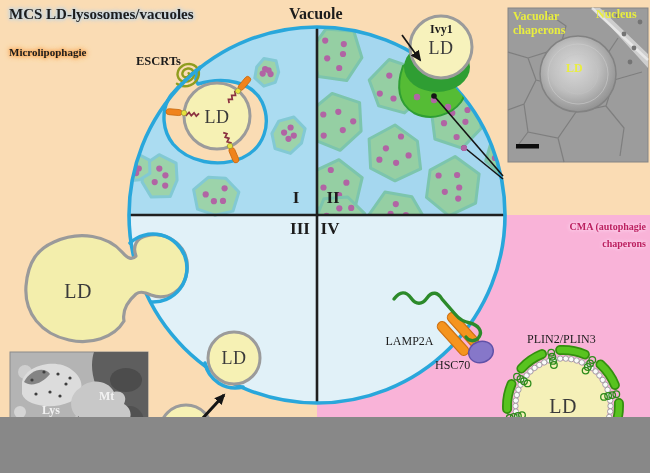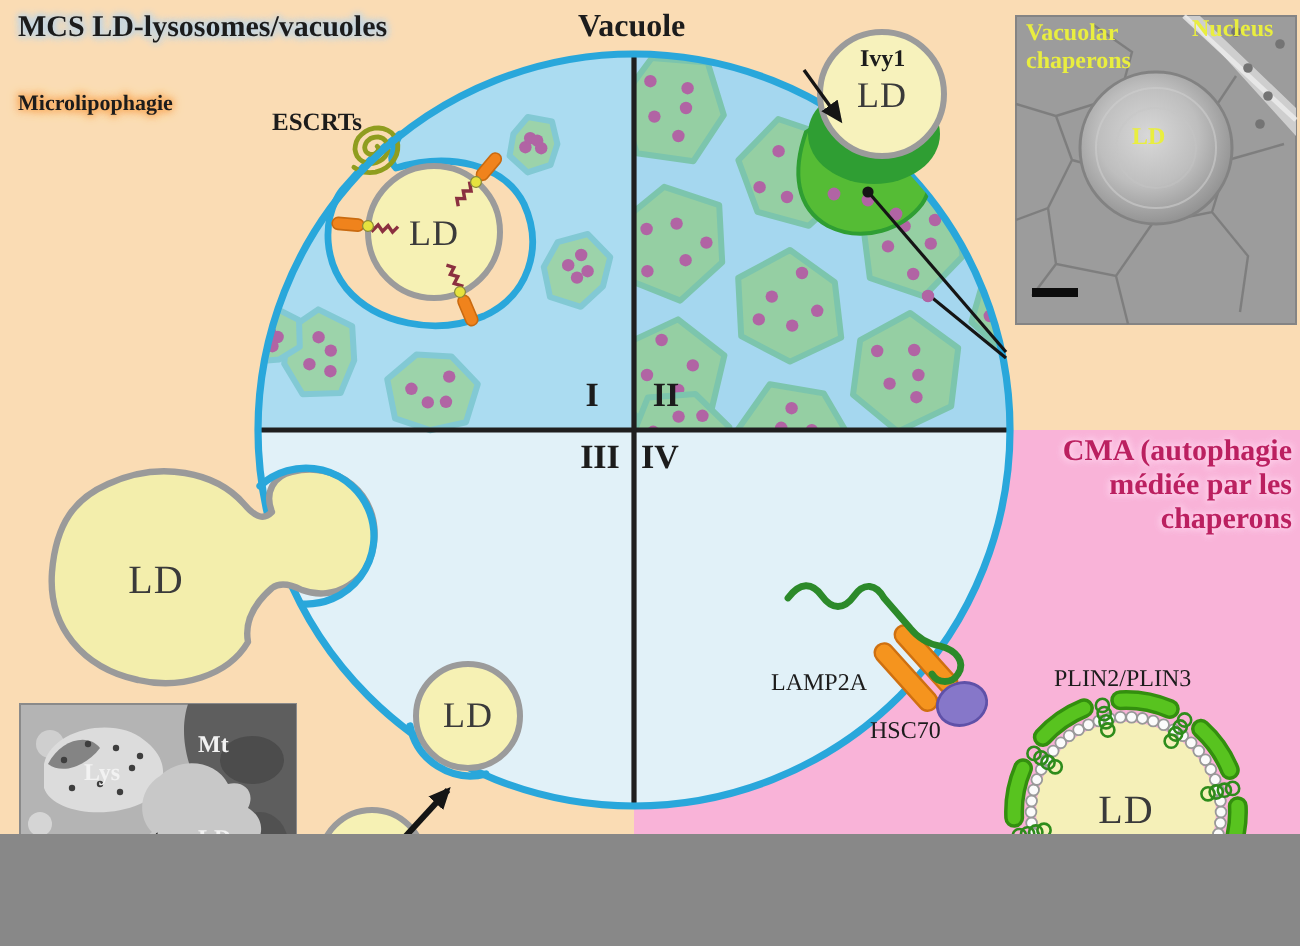--- a/index.html
+++ b/index.html
@@ -7,24 +7,24 @@
          font-family:Liberation Serif, serif;}
   #pink-zone{position:absolute;left:317px;top:215px;width:333px;height:258px;background:#f9b3d8;}
   svg.art{position:absolute;left:0;top:0;z-index:2;}
   .lbl{position:absolute;z-index:3;font-size:12px;color:#1c1c1c;white-space:nowrap;line-height:1.15;}
   .bold{font-weight:700;}
   .title-glow{font-size:15px;font-weight:700;text-shadow:0 0 3px #c3d6e4,0 0 3px #c3d6e4,0 0 5px #c3d6e4,0 0 6px #c3d6e4;}
   .orange-glow{font-size:11px;font-weight:700;text-shadow:0 0 3px #f9ae62,0 0 3px #f9ae62,0 0 5px #f9ae62,0 0 6px #f9ae62;}
   .organelle{font-size:16px;font-weight:700;}
   .roman{font-size:17px;font-weight:700;text-align:center;}
   .ld-label{font-size:18px;color:#3a3a3a;font-weight:500;letter-spacing:.5px;transform:translate(-50%,-50%);}
-  .cma-text{right:4px;top:218px;text-align:right;font-size:15px;font-weight:700;color:#bb2060;line-height:17px;
+  .cma-text{right:4px;top:218px;text-align:right;font-size:10px;font-weight:700;color:#bb2060;line-height:17px;
             text-shadow:0 0 2px #ffc9e6,0 0 4px #ffc9e6,0 0 5px #ffc9e6,-1px 1px 3px #ffc9e6,1px -1px 3px #ffc9e6;}
   .em-yellow{color:#e9ee3f;font-weight:700;line-height:14px;}
-  .em-white{color:#f2f2f2;font-weight:700;}
+  .em-white{color:#f2f2f2;font-weight:700;margin-top:24px;}
   sub{font-size:9px;}
 </style>
 </head>
 <body>
 
 <div id="stage">
   <div id="pink-zone"></div>
 
   <svg class="art" width="650" height="473" viewBox="0 0 650 473">
     <defs>
@@ -385,21 +385,20 @@
   <div class="lbl bold" style="left:136px;top:54px;font-size:12.5px;">ESCRTs</div>
   <div class="lbl" style="left:386px;top:23px;font-weight:600;margin-left:44px;">Ivy1</div>
 
 
   <div class="lbl" style="left:380px;top:335px;width:59px;text-align:center;">LAMP2A</div>
   <div class="lbl" style="left:435px;top:359px;width:42px;">HSC70</div>
   <div class="lbl" style="left:527px;top:333px;">PLIN2/PLIN3</div>
 
   <div class="lbl cma-text">
     <div>CMA (autophagie</div>
-    <div>médiée par les</div>
     <div>chaperons</div>
   </div>
 
   <div class="lbl ld-label" style="left:217px;top:117px;">LD</div>
   <div class="lbl ld-label" style="left:441px;top:48px;">LD</div>
   <div class="lbl ld-label" style="left:78px;top:291px;font-size:20px;">LD</div>
   <div class="lbl ld-label" style="left:234px;top:358px;">LD</div>
   <div class="lbl ld-label" style="left:186px;top:431px;">LD</div>
   <div class="lbl ld-label" style="left:563px;top:406px;font-size:20px;">LD</div>
 

